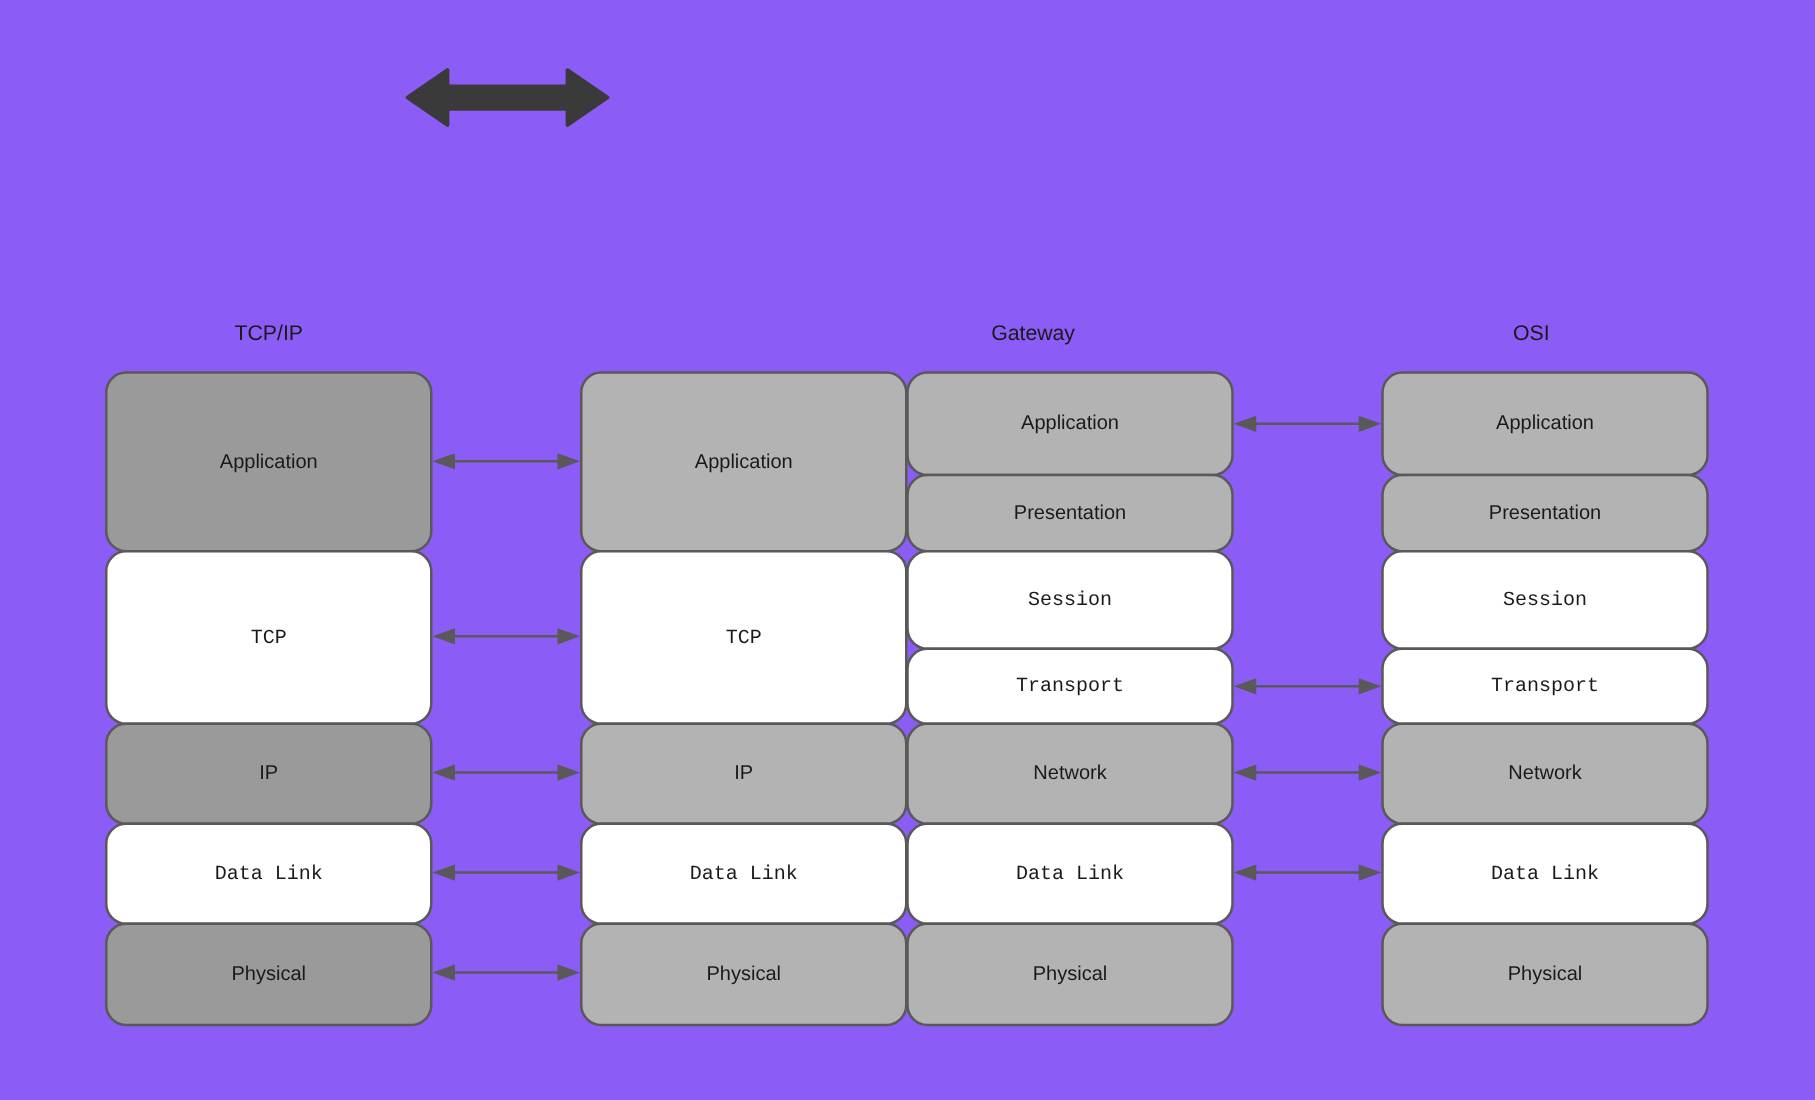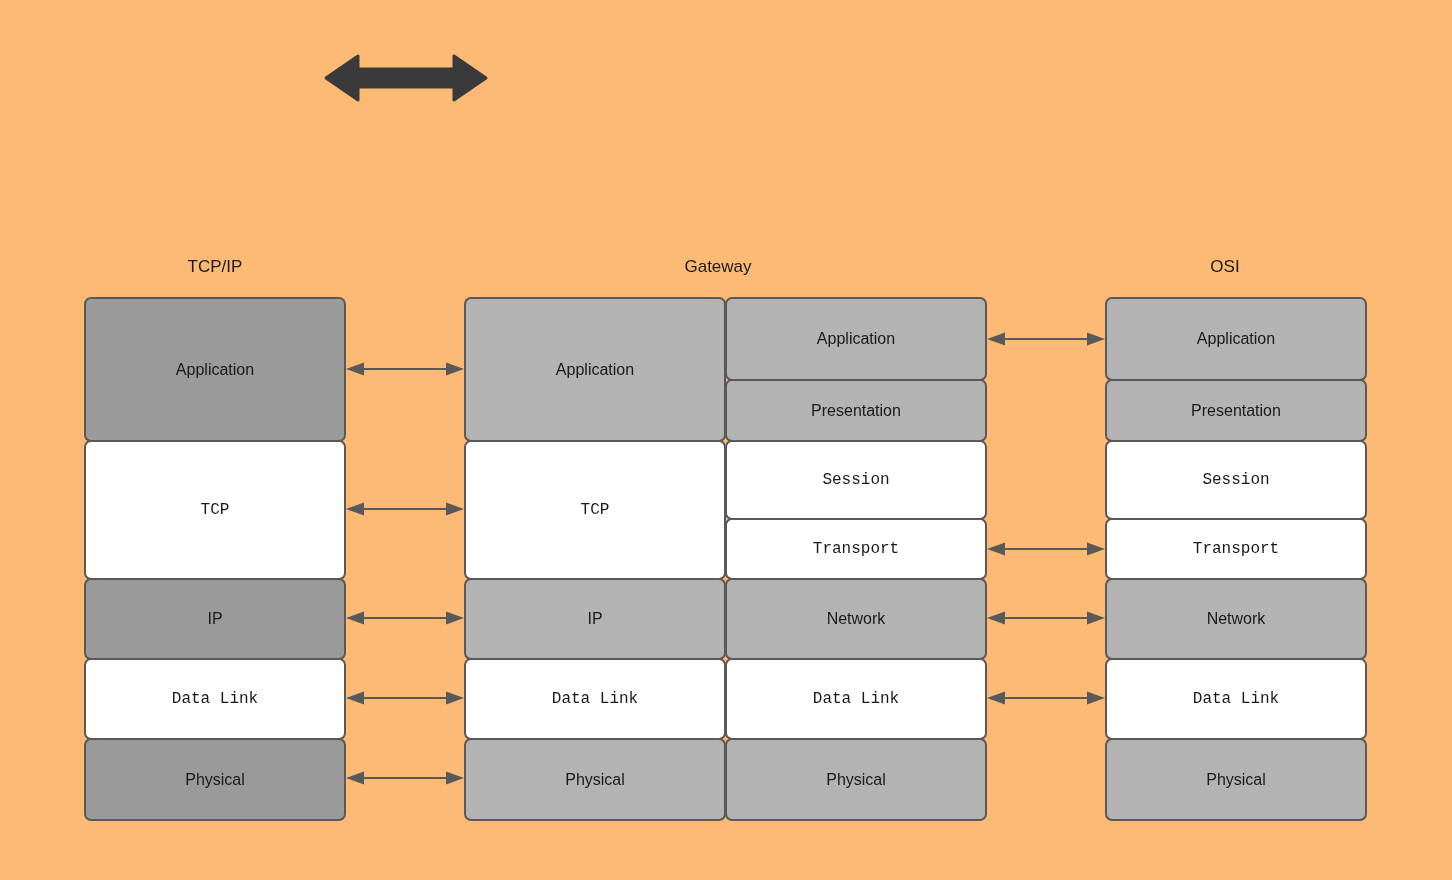--- a/index.html
+++ b/index.html
@@ -4,21 +4,21 @@
 <style>
   html, body {
     margin: 0;
     padding: 0;
     background: #ffffff;
   }
   #canvas {
     position: relative;
     width: 1452px;
     height: 880px;
-    background: #fdba74;
+    background: #8b5cf6;
     font-family: "Liberation Sans", sans-serif;
     overflow: hidden;
   }
 
   
   .big-arrow {
     position: absolute;
     left: 320px;
     top: 48px;
     width: 172px;
@@ -36,21 +36,21 @@
   }
 
   
   .stack {
     position: absolute;
   }
   .layer-box {
     position: absolute;
     box-sizing: border-box;
     border: 2px solid #595959;
-    border-radius: 7px;
+    border-radius: 17px;
     display: flex;
     align-items: center;
     justify-content: center;
     font-size: 16px;
     color: #1a1a1a;
     white-space: nowrap;
   }
   .fill-white { background: #ffffff; font-family: Liberation Mono, monospace; }
   .fill-gray-dark { background: #9a9a9a; }
   .fill-gray-light { background: #b3b3b3; }
@@ -67,21 +67,21 @@
 
 <div id="canvas">
 
   <div class="big-arrow">
     <svg width="172" height="60" viewBox="0 0 172 60">
       <path d="M 6 30 L 38 8 L 38 21 L 134 21 L 134 8 L 166 30 L 134 52 L 134 39 L 38 39 L 38 52 Z" fill="#3a3a3a" stroke="#3a3a3a" stroke-width="3" stroke-linejoin="round"></path>
     </svg>
   </div>
 
   <div class="col-title" style="left:115px; top:257px; width:200px;">TCP/IP</div>
-  <div class="col-title" style="left:618px; top:257px; width:200px;">Gateway</div>
+  <div class="col-title" style="left:660px; top:257px; width:200px;text-align:right;">Gateway</div>
   <div class="col-title" style="left:1125px; top:257px; width:200px;text-align:center;">OSI</div>
 
   <div class="stack">
     <div class="layer-box fill-gray-dark" style="left:84px; top:297px; width:262px; height:145px;">Application</div>
     <div class="layer-box fill-white" style="left:84px; top:440px; width:262px; height:140px;">TCP</div>
     <div class="layer-box fill-gray-dark" style="left:84px; top:578px; width:262px; height:82px;">IP</div>
     <div class="layer-box fill-white" style="left:84px; top:658px; width:262px; height:82px;">Data Link</div>
     <div class="layer-box fill-gray-dark" style="left:84px; top:738px; width:262px; height:83px;">Physical</div>
   </div>
 

